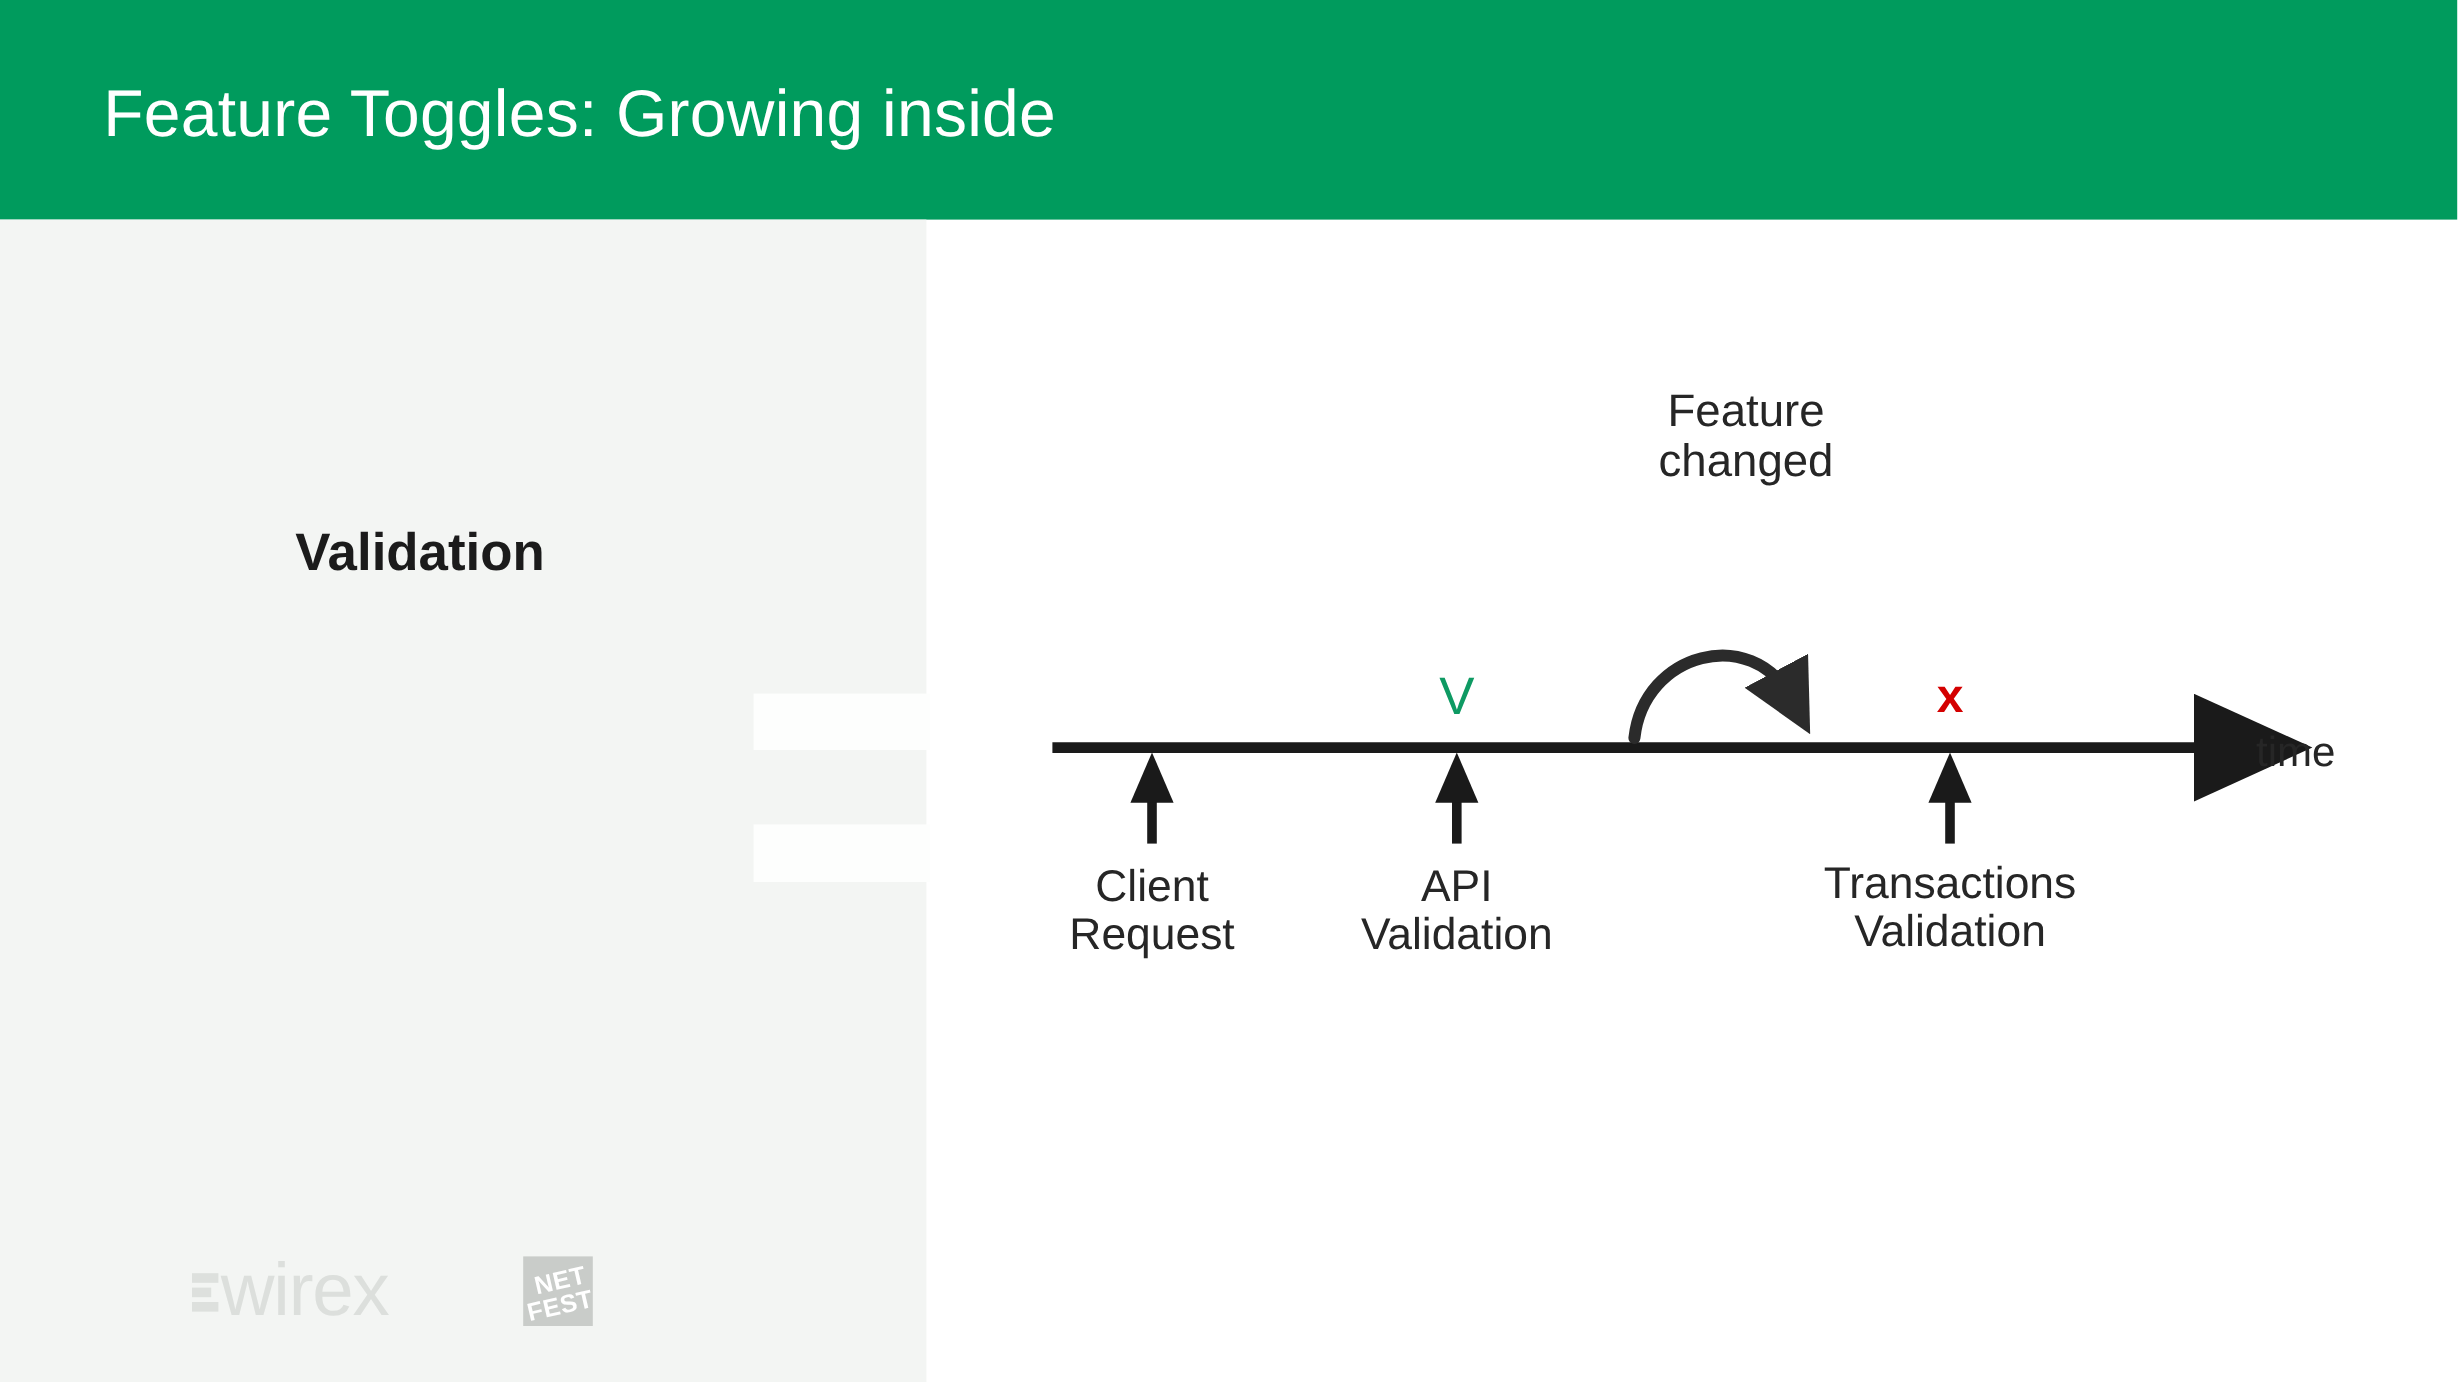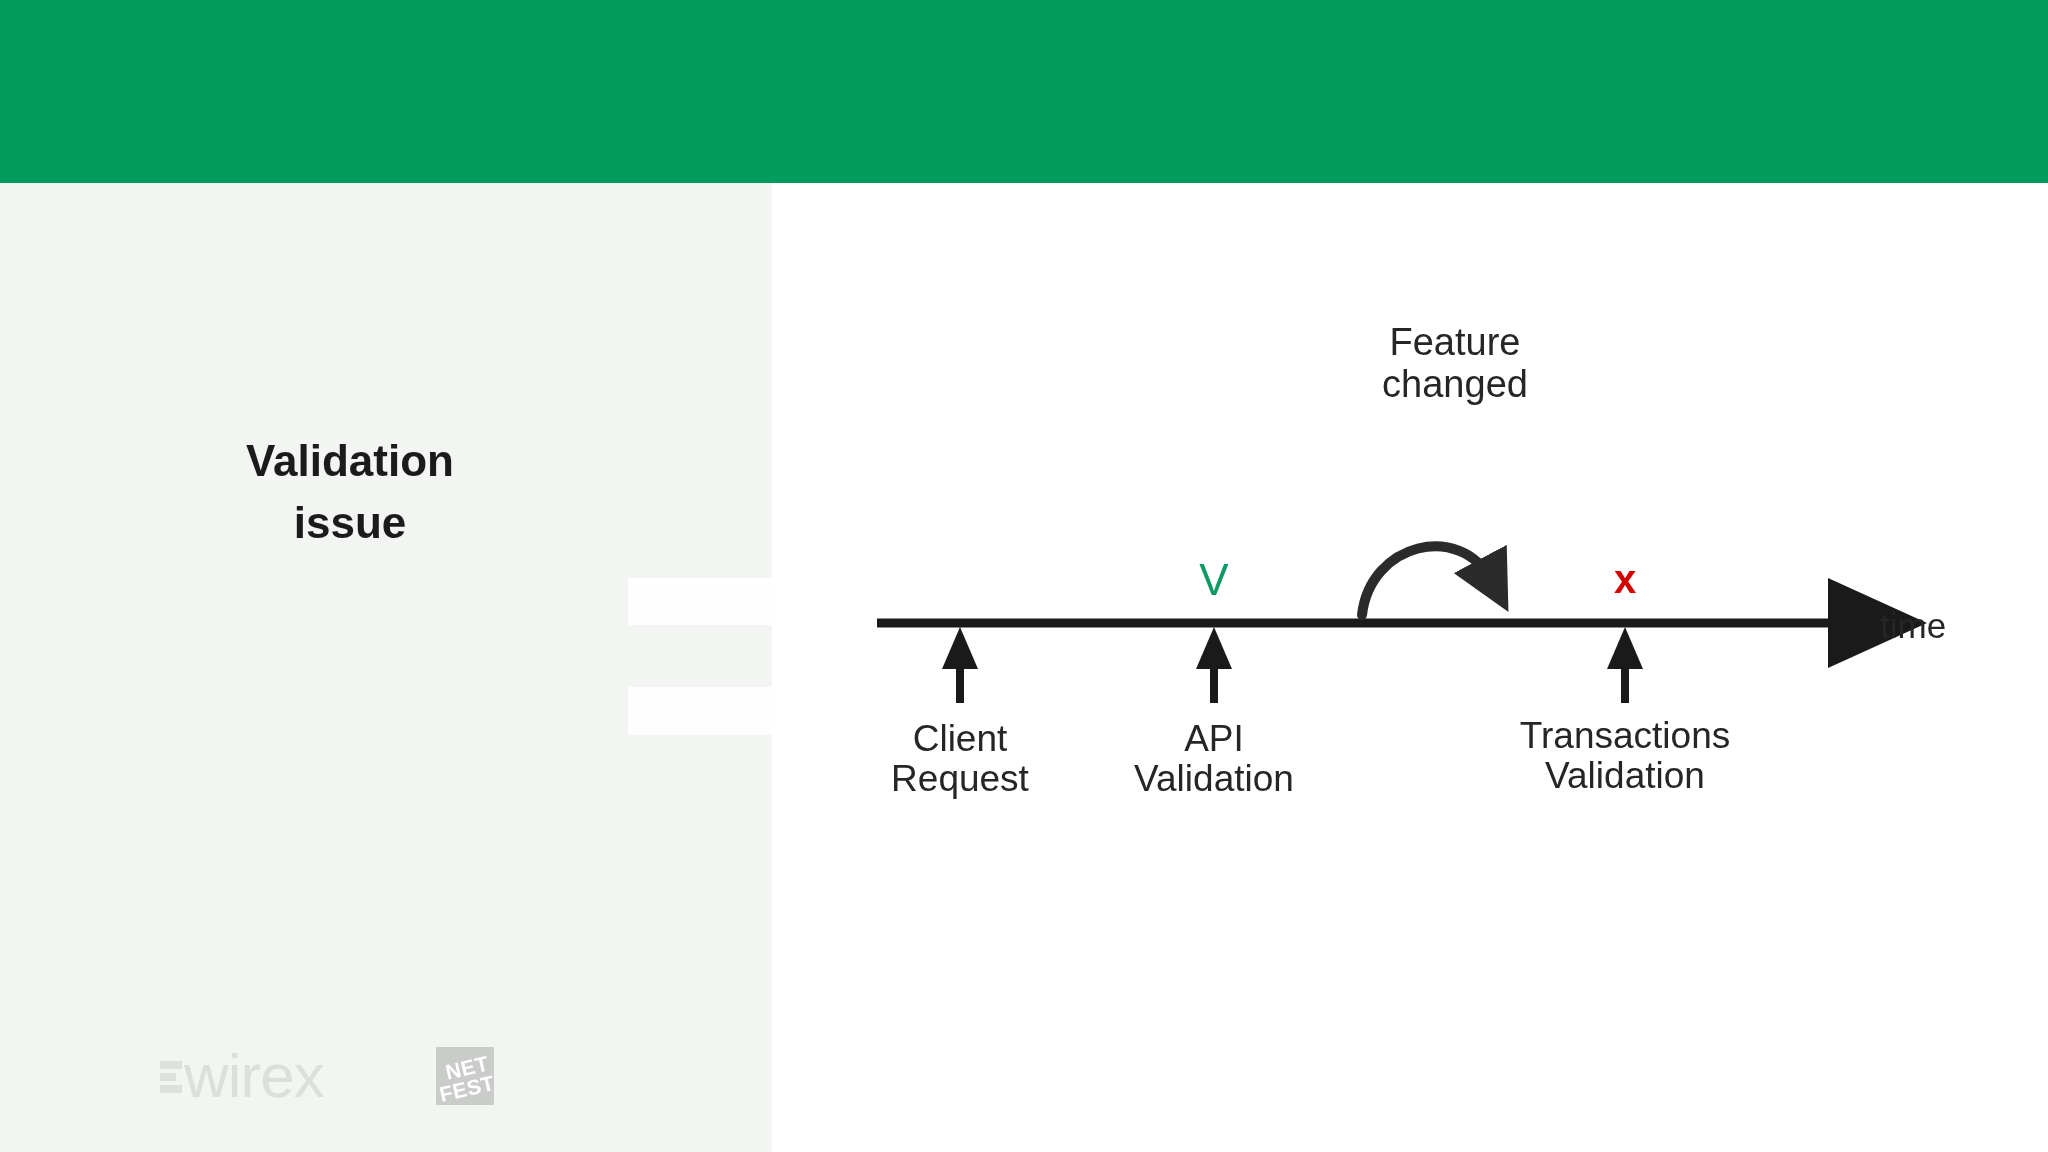--- a/index.html
+++ b/index.html
@@ -173,25 +173,25 @@
     font-weight: bold;
     fill: #D40000;
   }
 </style>
 </head>
 <body>
 
 <div class="slide">
 
   <div class="header-bar"></div>
+  <div class="header-title">Feature Toggles: Growing inside</div>
 
   <div class="sidebar"></div>
   <div class="sidebar-heading">
     <div>Validation</div>
-    <div>issue</div>
   </div>
 
   <div class="deco-block one"></div>
   <div class="deco-block two"></div>
 
   <div class="footer-logos">
     <div class="wirex-logo">
       <div class="wirex-mark">
         <span></span>
           <span></span>

